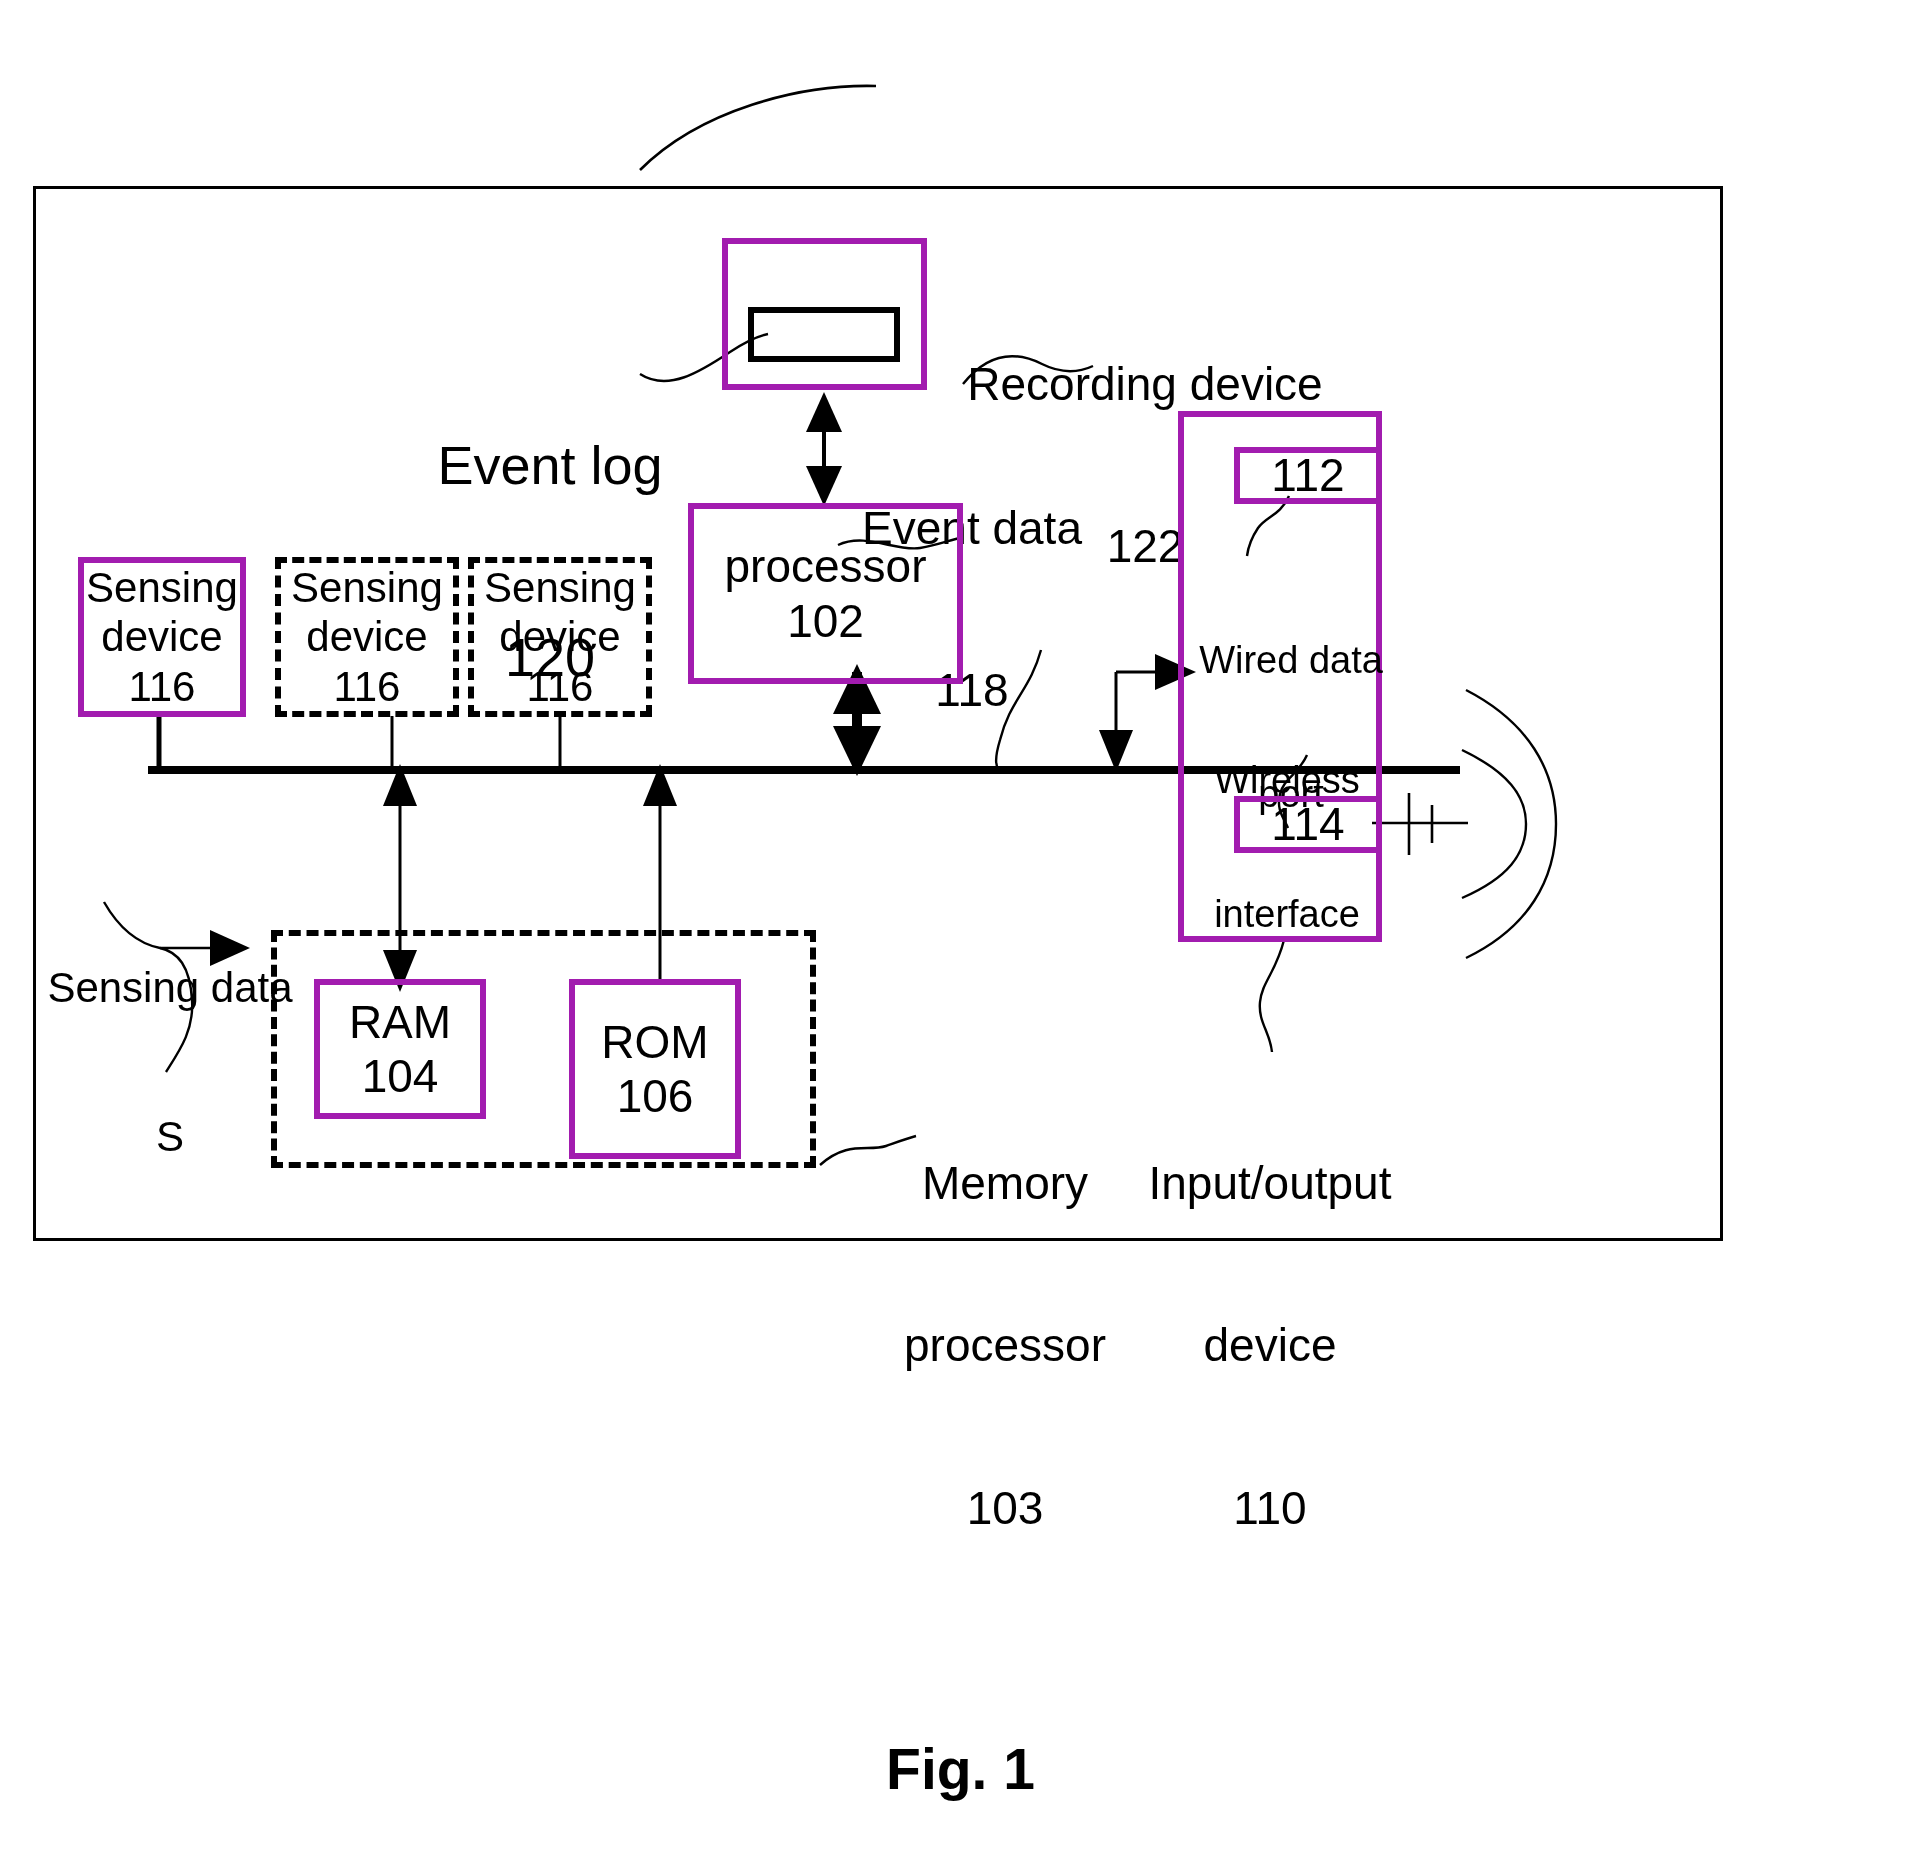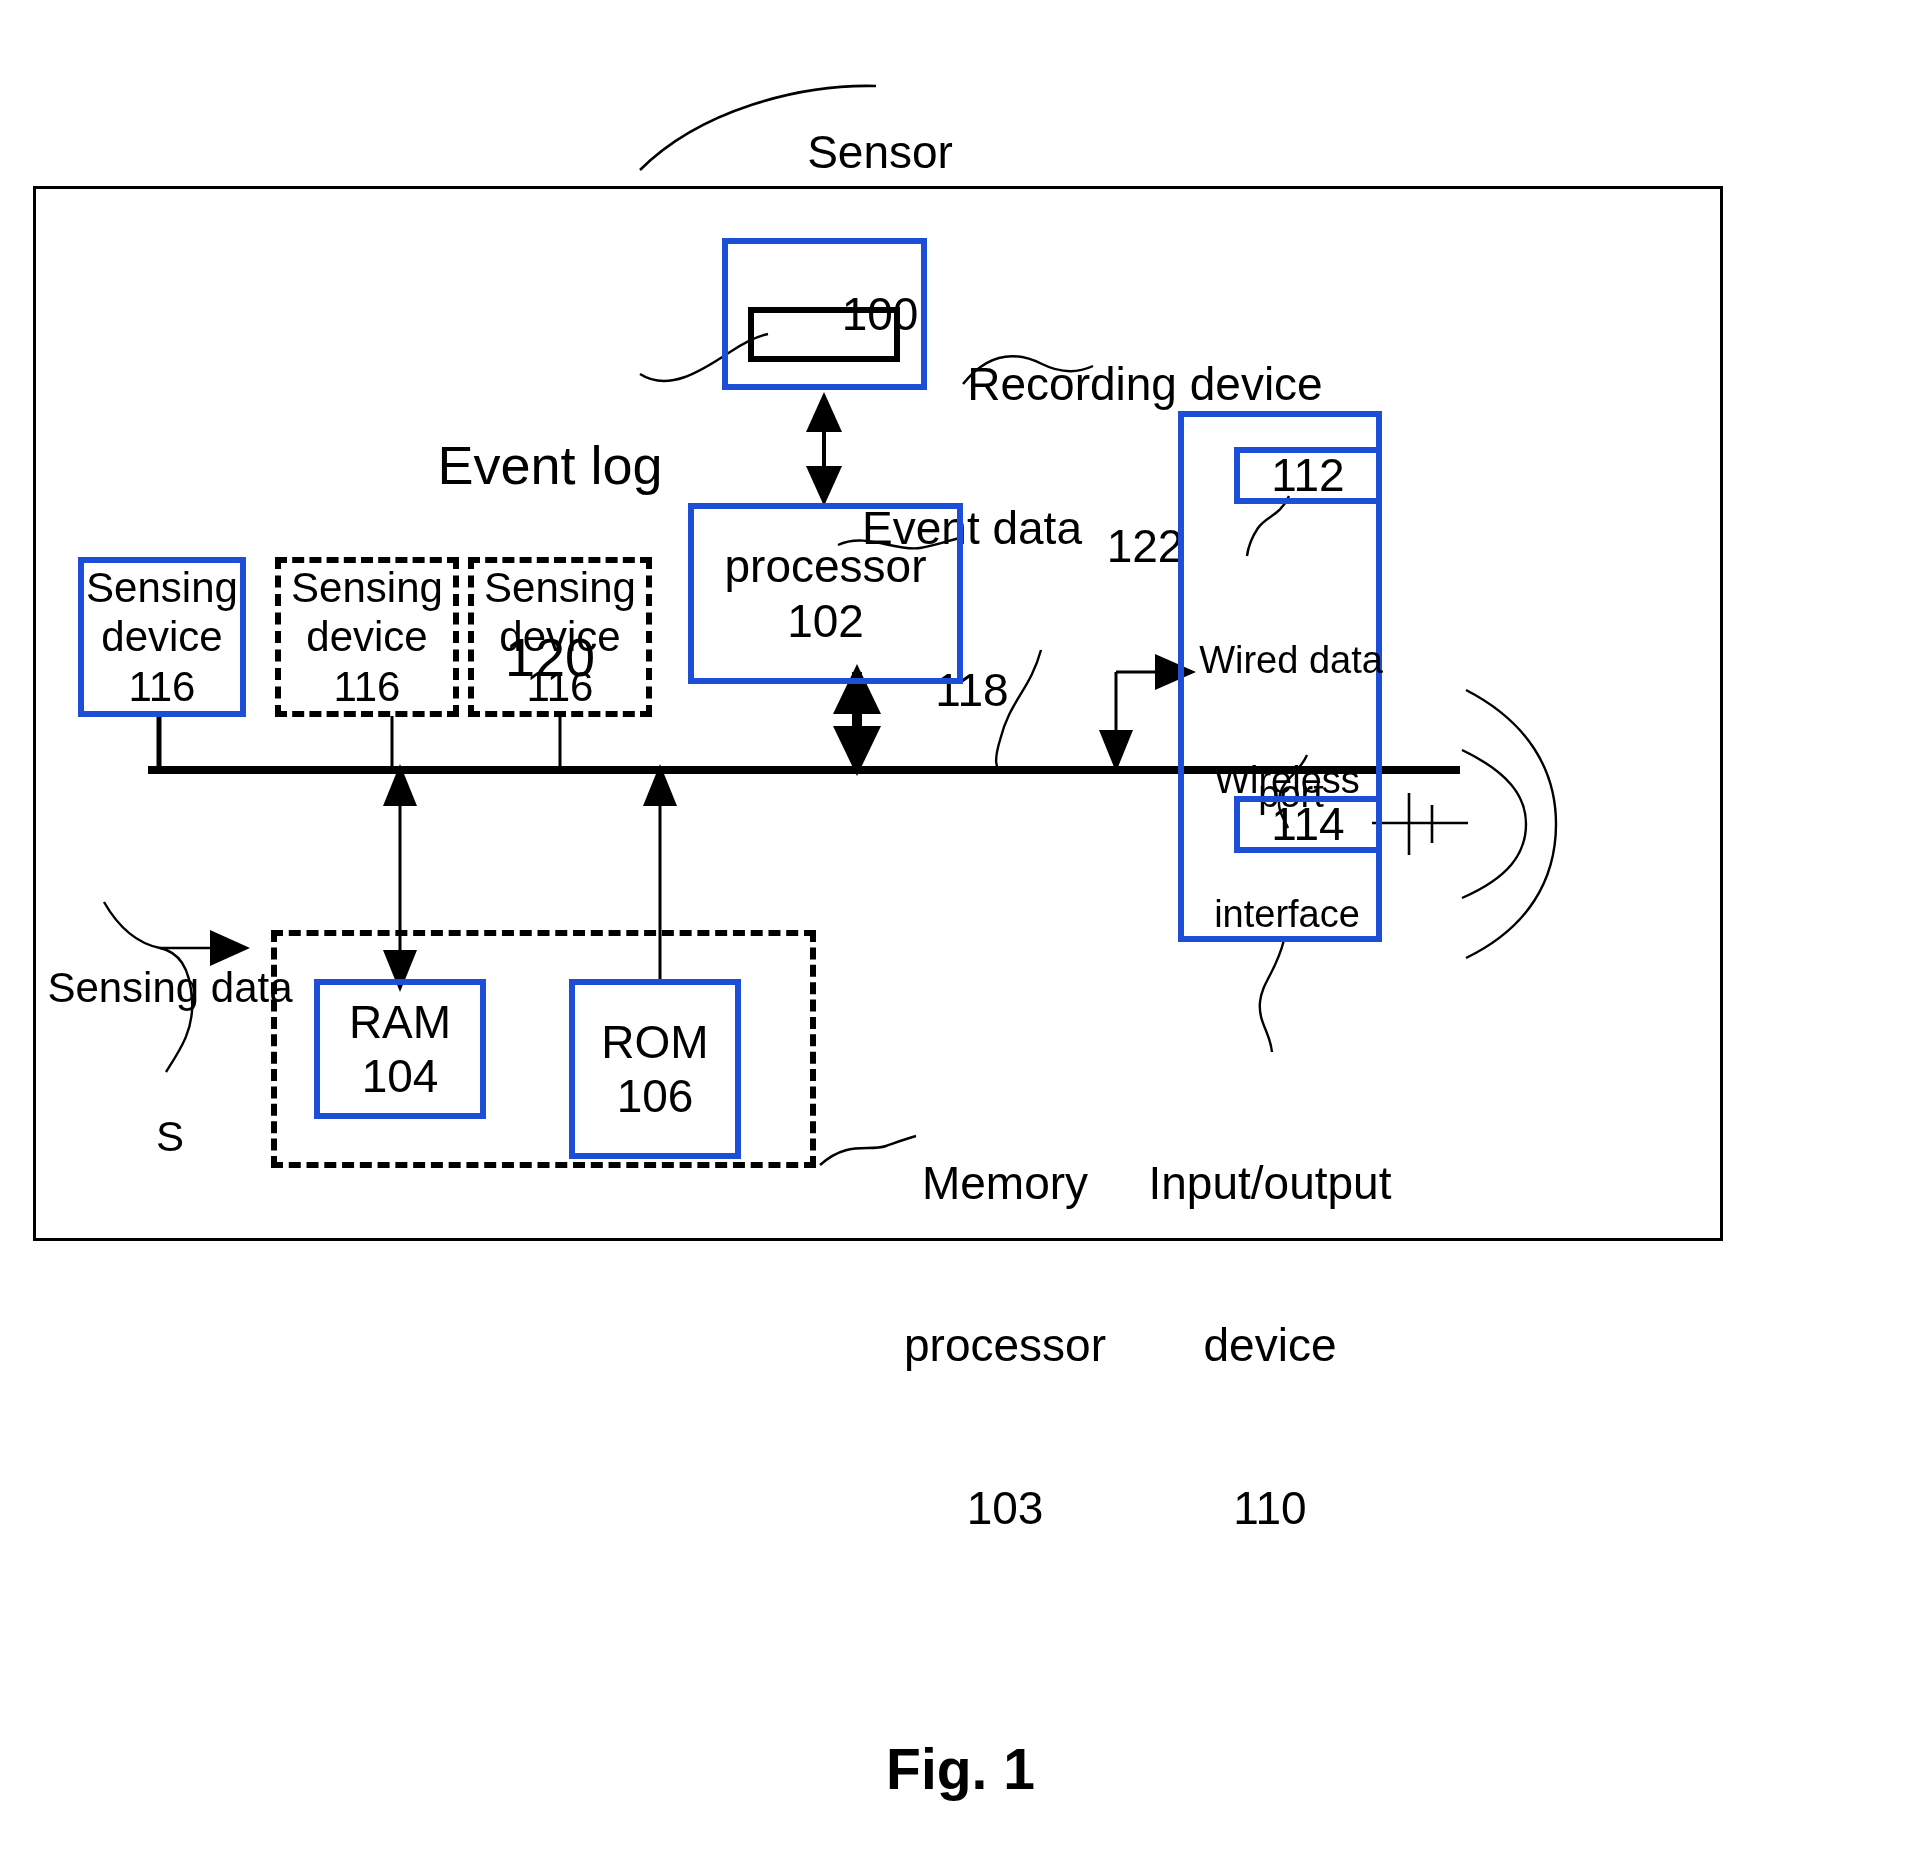--- a/index.html
+++ b/index.html
@@ -21,21 +21,21 @@
   .lbl {
     position: absolute;
     text-align: center;
     line-height: 1.18;
     color: #000;
     white-space: pre;
     font-weight: 400;
   }
   .box {
     position: absolute;
-    border: 5px solid #1d4ed8;
+    border: 5px solid #a21caf;
     background: transparent;
     box-sizing: border-box;
     display: flex;
     flex-direction: column;
     align-items: center;
     justify-content: center;
     line-height: 1.18;
     text-align: center;
   }
   .box-dashed {
@@ -144,24 +144,20 @@
 
     <line x1="1409" y1="793" x2="1409" y2="855" stroke="#000" stroke-width="2.6"></line>
     <line x1="1432" y1="805" x2="1432" y2="843" stroke="#000" stroke-width="2.6"></line>
 
     <path d="M 1466,690 C 1528,722 1556,770 1556,824 C 1556,880 1528,928 1466,958" fill="none" stroke="#000" stroke-width="2.4"></path>
     <path d="M 1462,750 C 1508,772 1526,796 1526,824 C 1526,854 1508,878 1462,898" fill="none" stroke="#000" stroke-width="2.4"></path>
   </svg>
 
   <div class="thin-box" style="left:33px; top:186px; width:1690px; height:1055px; border-width:3px;"></div>
 
-  <div class="lbl" style="left:640px; top:16px; width:480px; font-size:46px;">
-    <div>Sensor</div>
-    <div>100</div>
-  </div>
 
   <div class="box" style="left:722px; top:238px; width:205px; height:152px; border-width:6px;"></div>
 
   <div class="thin-box" style="left:748px; top:307px; width:152px; height:55px; border-width:6px;"></div>
 
   <div class="lbl" style="left:400px; top:307px; width:300px; font-size:54px;">
     <div>Event log</div>
     <div>120</div>
   </div>
 

